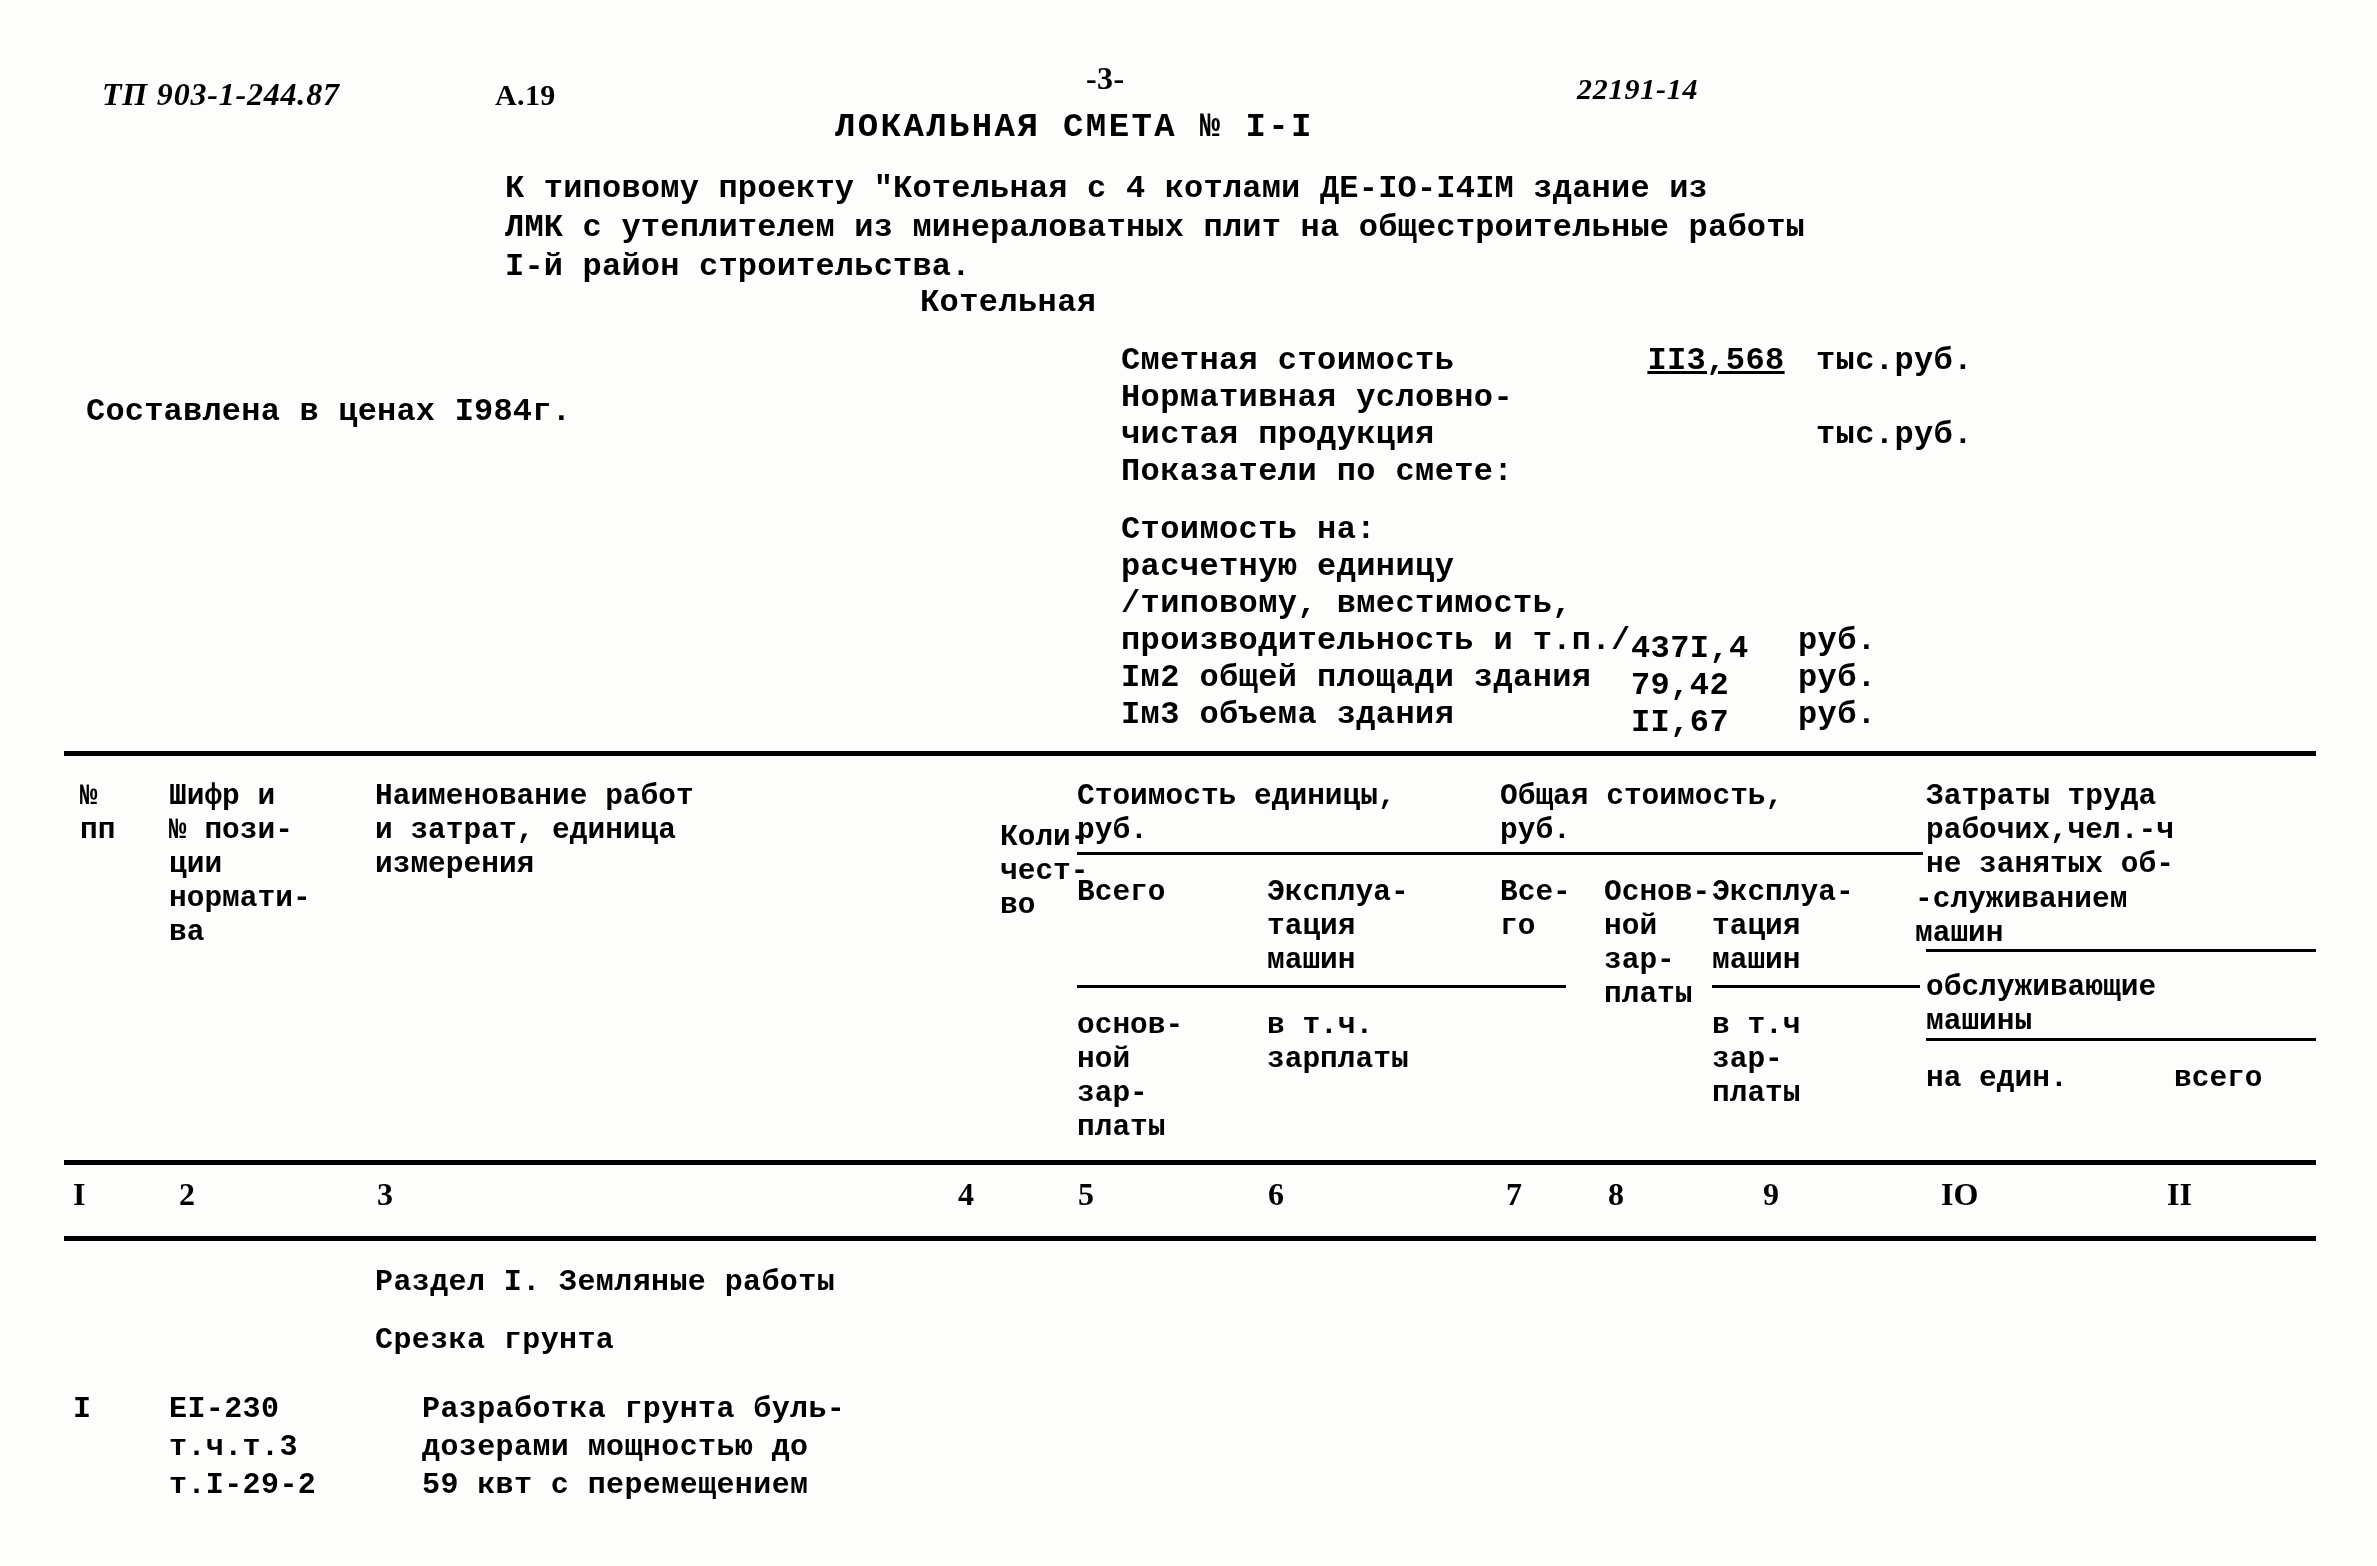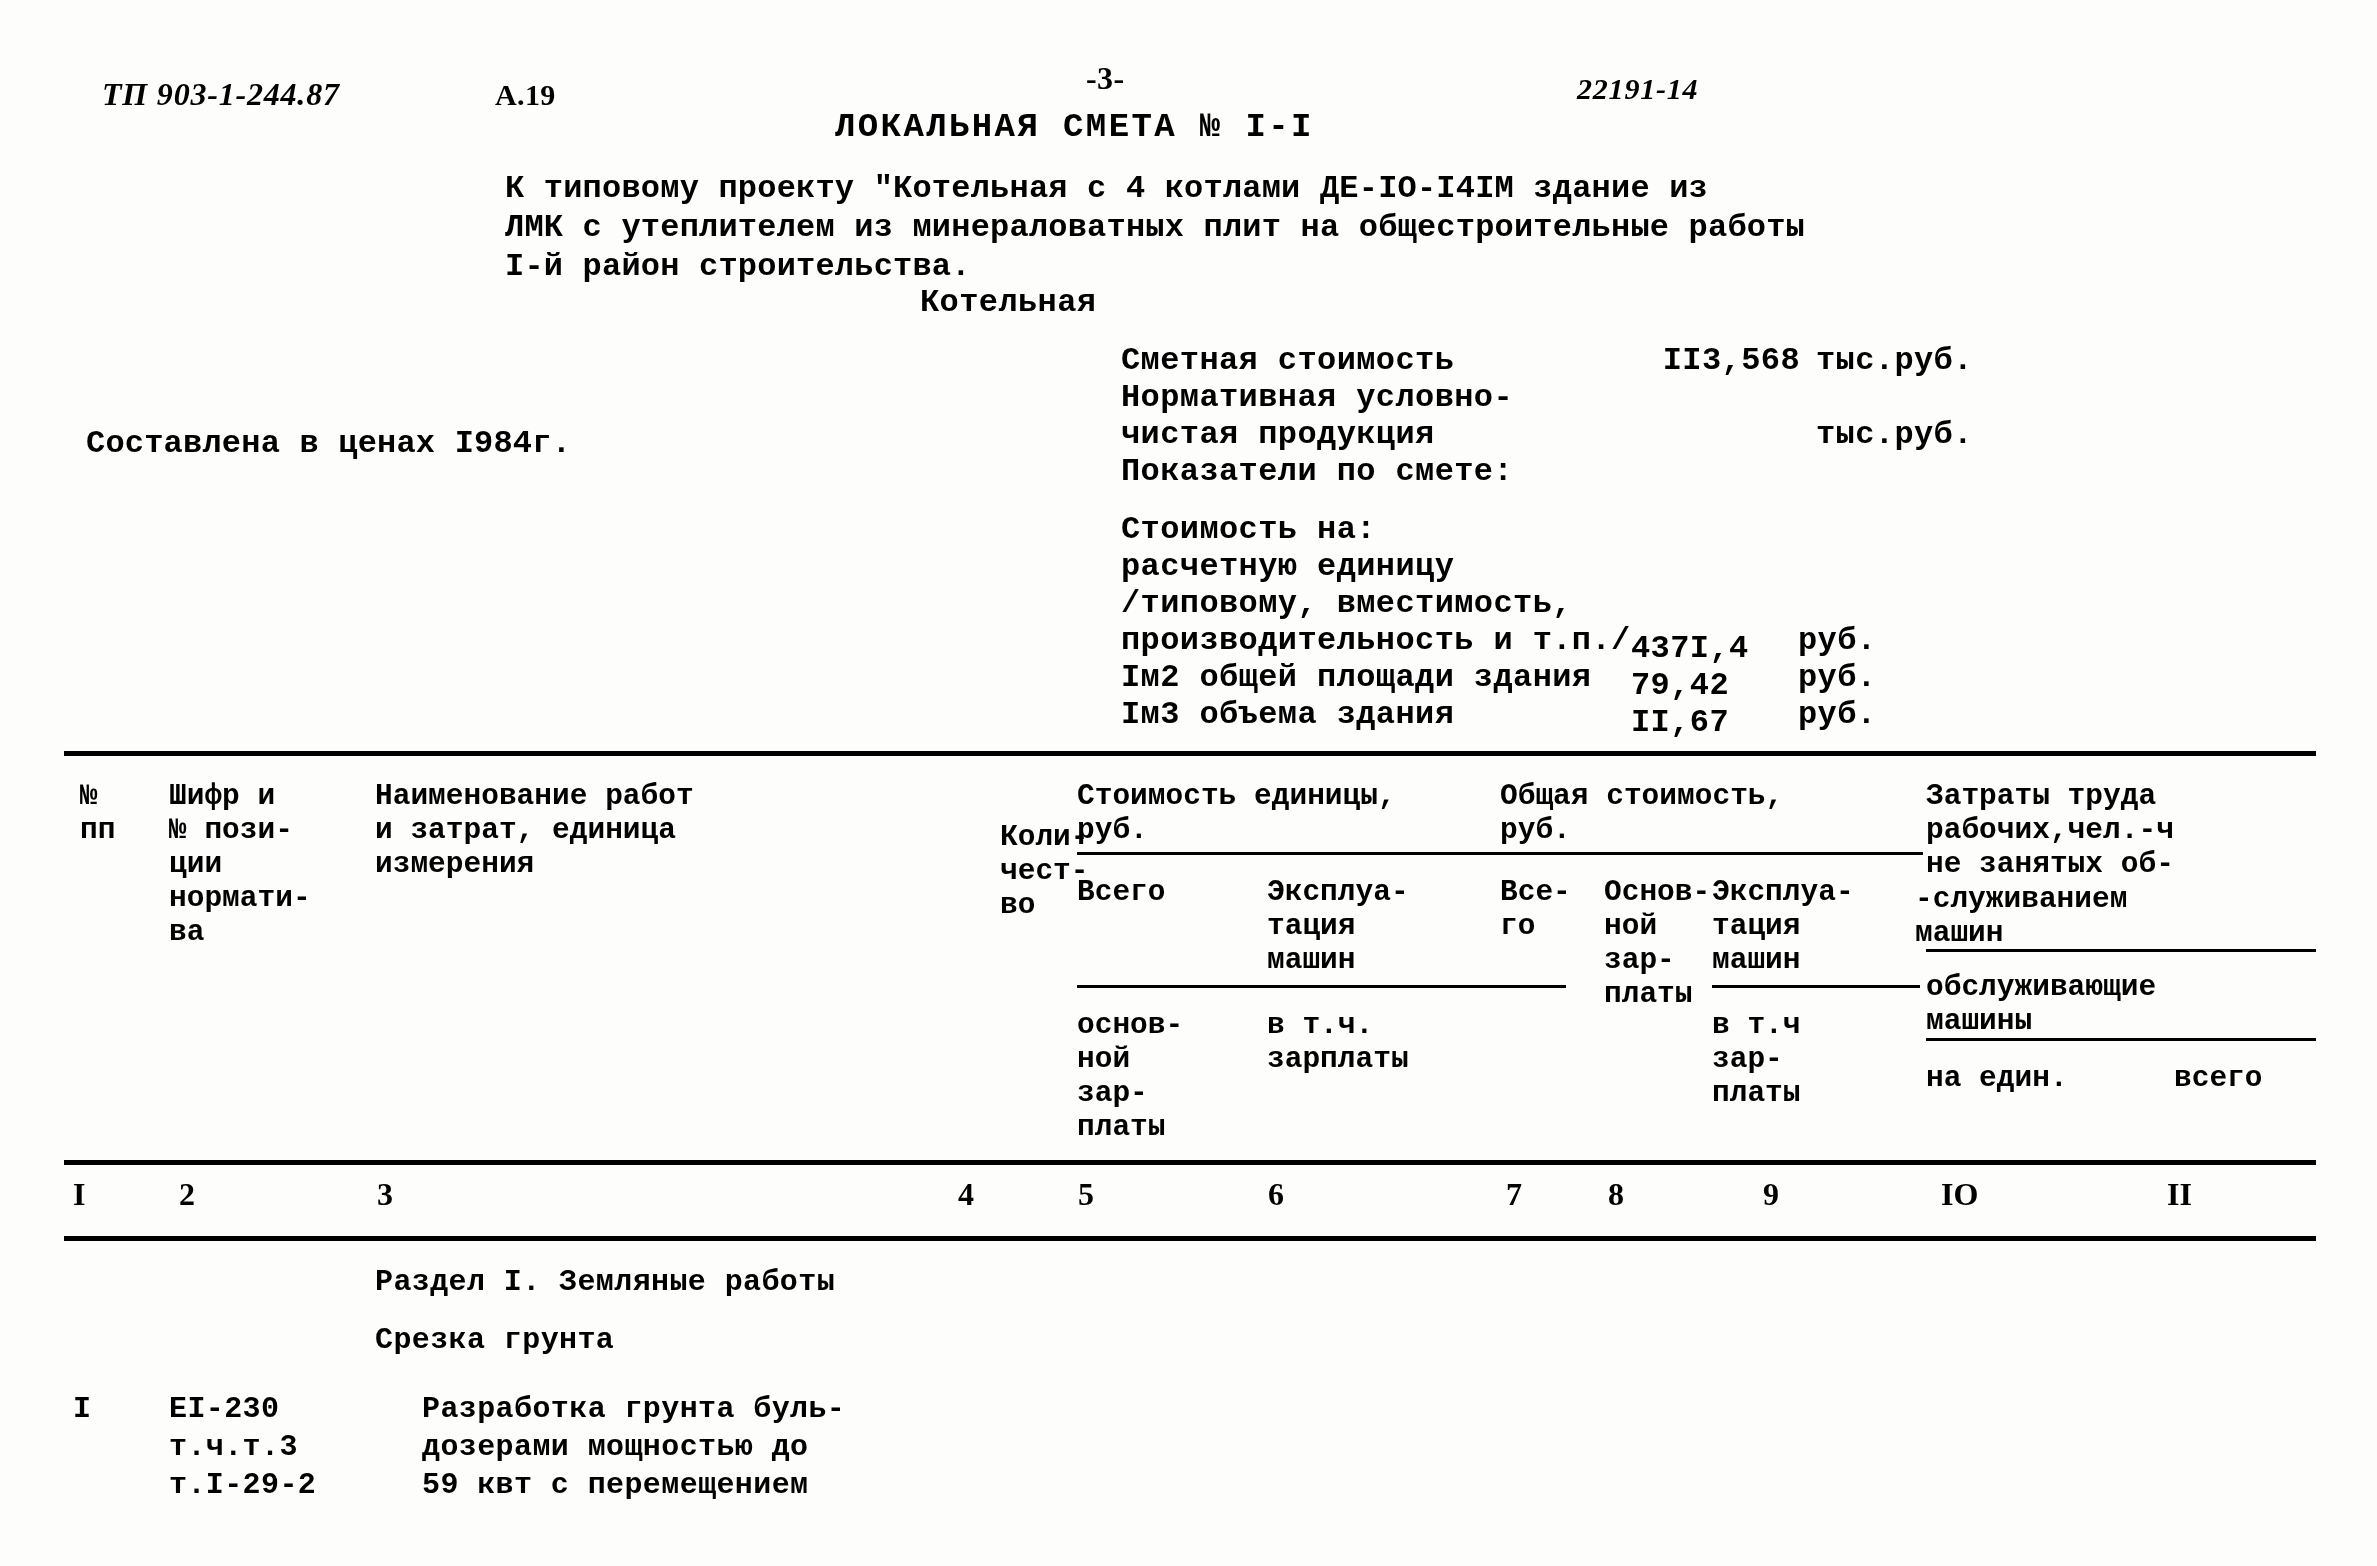--- a/index.html
+++ b/index.html
@@ -89,33 +89,32 @@
     left: 86px; top: 342px;
     font-size: 32px;
     font-weight: 700;
     letter-spacing: 0.2px;
   }
   #prices-line {
     left: 86px; top: 393px;
     font-size: 32px;
     font-weight: 700;
     letter-spacing: 0.2px;
-    margin-top: 32px;
   }
 
   
   #summary {
     left: 1121px; top: 342px;
     font-size: 32px;
     font-weight: 700;
     line-height: 37px;
   }
   .sum-row { position: relative; height: 37px; }
   .sum-label { position: absolute; left: 0; top: 0; white-space: pre; }
-  .sum-value { position: absolute; left: 511px; top: 0; text-align: right; width: 168px; }
+  .sum-value { position: absolute; left: 511px; top: 0; text-align: center; width: 168px; text-decoration: underline; }
   .sum-unit  { position: absolute; left: 695px; top: 0; }
 
   #indicators {
     left: 1121px; top: 511px;
     font-size: 32px;
     font-weight: 700;
     line-height: 37px;
   }
   .ind-row { position: relative; height: 37px; white-space: pre; }
   .ind-label { position: absolute; left: 0; top: 0; white-space: pre; }

